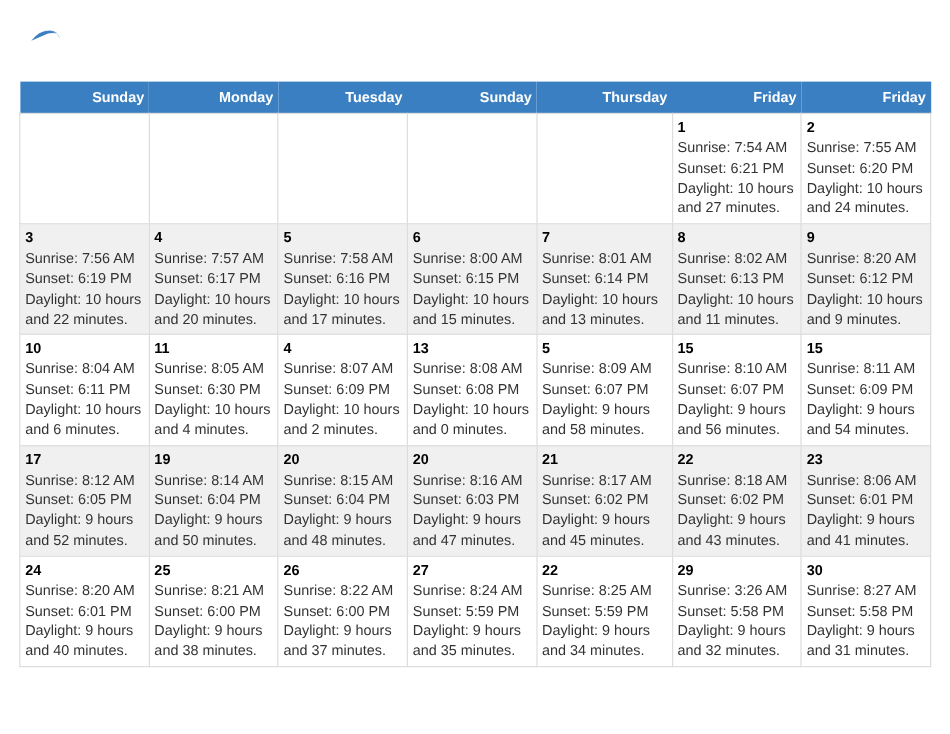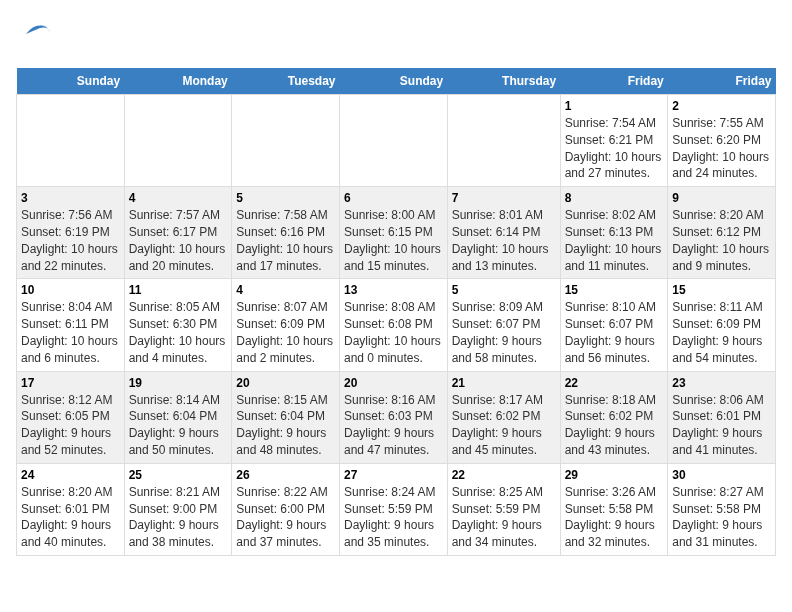--- a/index.html
+++ b/index.html
@@ -283,21 +283,21 @@
       <tr>
         <td>
           <div class="day-num">24</div>
           <div class="day-detail">Sunrise: 8:20 AM
 Sunset: 6:01 PM
 Daylight: 9 hours and 40 minutes.</div>
         </td>
         <td>
           <div class="day-num">25</div>
           <div class="day-detail">Sunrise: 8:21 AM
-Sunset: 9:00 PM
+Sunset: 6:00 PM
 Daylight: 9 hours and 38 minutes.</div>
         </td>
         <td>
           <div class="day-num">26</div>
           <div class="day-detail">Sunrise: 8:22 AM
 Sunset: 6:00 PM
 Daylight: 9 hours and 37 minutes.</div>
         </td>
         <td>
           <div class="day-num">27</div>

